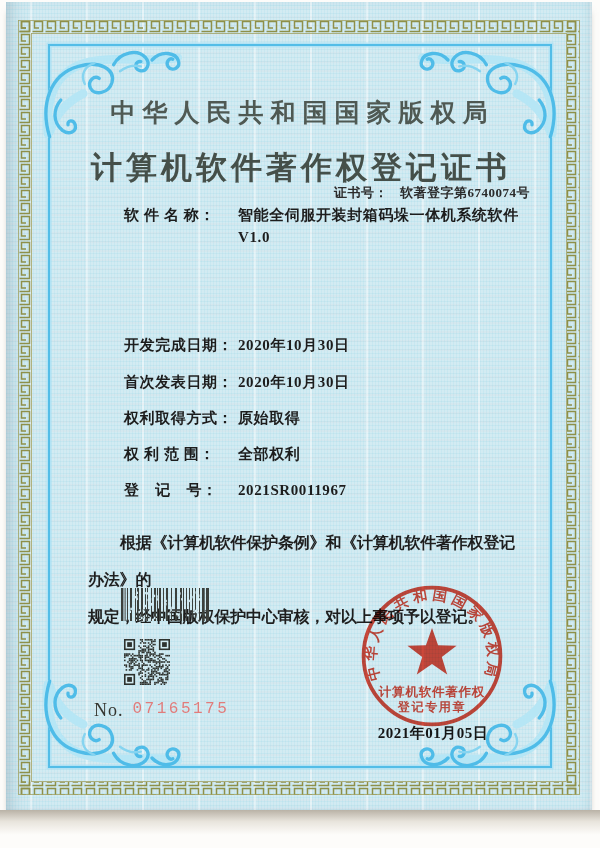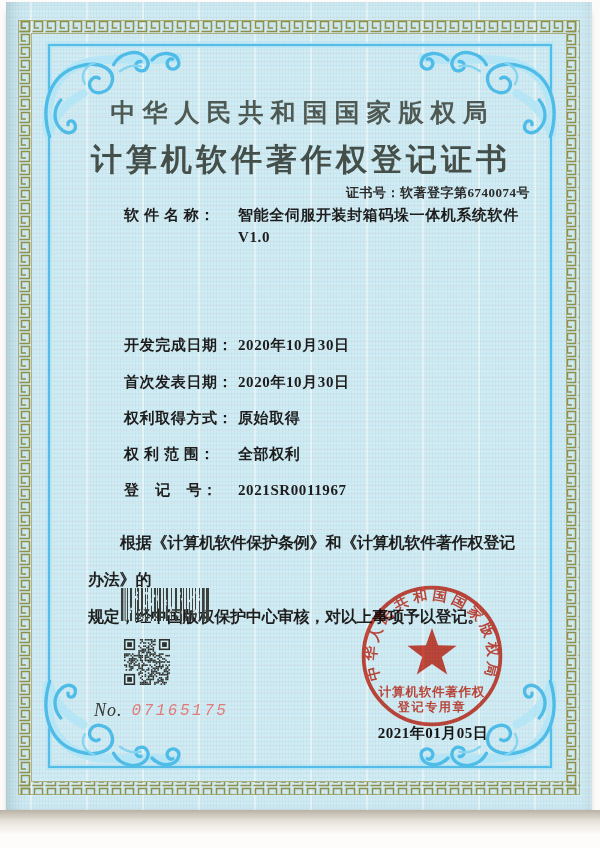--- a/index.html
+++ b/index.html
@@ -33,42 +33,42 @@
   .orn.tr{right:32px;top:34px;transform:scaleX(-1);}
   .orn.bl{left:34px;bottom:28px;transform:scaleY(-1);}
   .orn.br{right:32px;bottom:28px;transform:scale(-1,-1);}
 
   .authority{
     position:absolute;top:94px;left:0;right:0;margin:0;
     text-align:center;font-size:25px;font-weight:700;
     letter-spacing:7px;color:#4f5953;text-indent:7px;
   }
   .cert-title{
-    position:absolute;top:133px;left:0;right:0;margin:4px;
+    position:absolute;top:133px;left:0;right:0;margin:12px;
     text-align:center;font-size:31px;font-weight:700;
     letter-spacing:4px;color:#454f49;text-indent:4px;
   }
   .certno{
     position:absolute;top:182px;right:62px;
-    display:flex;
+    display:flex;gap:12px;
     font-size:13px;font-weight:700;color:#2b2b2b;letter-spacing:.5px;
   }
   .frow{position:absolute;left:70px;right:44px;display:flex;align-items:flex-start;
     font-size:15px;font-weight:700;color:#1d1d1d;line-height:22px;letter-spacing:.6px;margin-left:48px;}
   .flabel{width:114px;flex:none;white-space:pre;}
   .fvalue{white-space:pre-line;}
   .r1{top:202px}.r2{top:264px}.r3{top:332px}.r4{top:369px}.r5{top:405px}.r6{top:441px}.r7{top:477px}
   .clause{
     position:absolute;left:66px;right:52px;top:506px;margin:16px;
     font-size:16px;font-weight:700;color:#1e1e1e;
     line-height:37px;text-indent:2em;letter-spacing:-0.2px;white-space:pre-line;
   }
   .barcode{position:absolute;left:114px;top:586px;width:90px;height:33px;}
   .qr{position:absolute;left:118px;top:637px;width:46px;height:46px;}
-  .serial{position:absolute;left:88px;top:698px;display:flex;align-items:center;gap:9px;font-style:italic;}
+  .serial{position:absolute;left:88px;top:698px;display:flex;align-items:flex-start;gap:9px;}
   .serial-prefix{font-size:18px;color:#35352f;letter-spacing:1px;}
   .serial-number{font-family:"Liberation Mono","DejaVu Sans Mono",monospace;
     font-size:16px;color:#e4706e;letter-spacing:2.5px;opacity:.9;}
   .seal{position:absolute;left:350px;top:578px;width:152px;height:152px;
     mix-blend-mode:multiply;opacity:.92;}
   .issue-date{
     position:absolute;left:352px;top:722px;width:150px;text-align:center;
     font-size:15px;font-weight:700;color:#161616;letter-spacing:.5px;
   }
   .scan-edge{position:absolute;left:0;right:0;bottom:0;height:38px;

